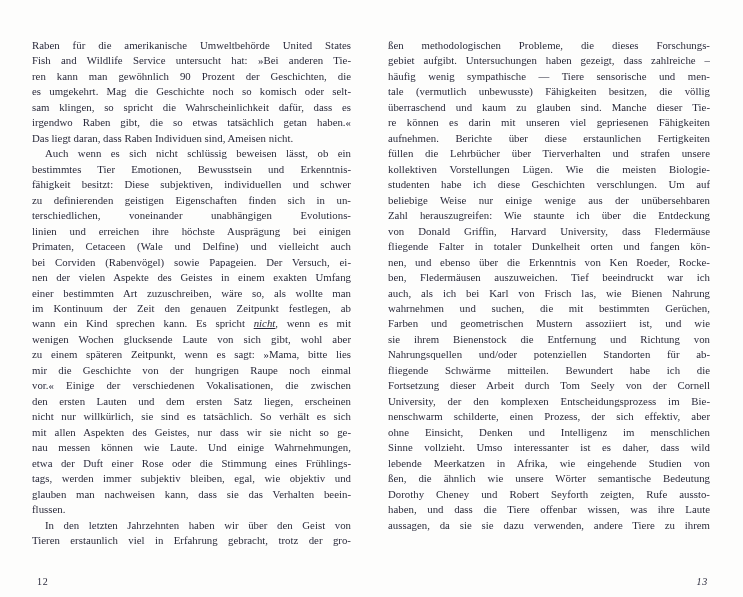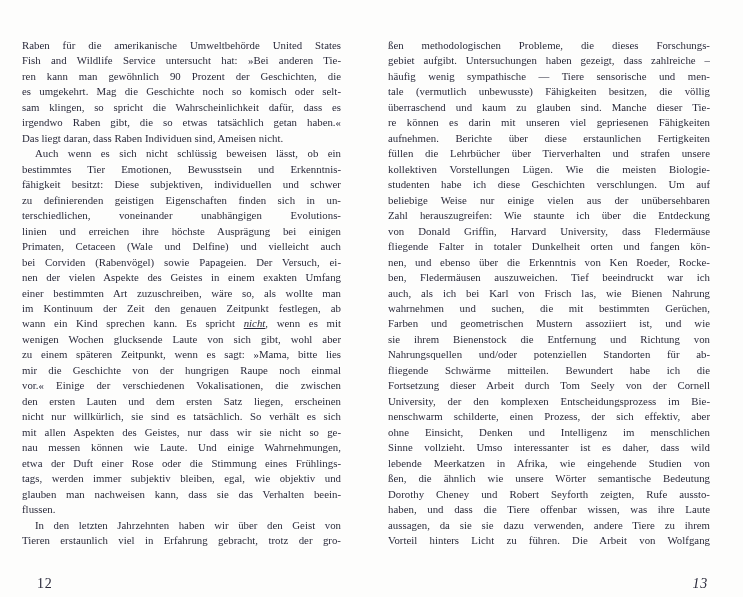--- a/index.html
+++ b/index.html
@@ -17,38 +17,38 @@
   .page-left  { left: 0;     width: 371px; }
   .page-right { left: 371px; width: 372px; }
 
   .textblock {
     position: absolute;
     top: 38px;
     font-size: 10.8px;
     line-height: 15.48px;
     letter-spacing: 0.02px;
   }
-  .page-left  .textblock { left: 22px; width: 319px; }
+  .page-left  .textblock { left: 32px; width: 319px; }
   .page-right .textblock { left: 17px; width: 322px; }
 
   .line {
     height: 15.48px;
     overflow: hidden;
     text-align: justify;
     text-align-last: justify;
     white-space: normal;
   }
   .line.pend { text-align-last: left; }
   .line.indent { text-indent: 13px; }
   .line i { font-style: italic; text-decoration: underline; }
 
   .folio {
     position: absolute;
     top: 576px;
-    font-size: 14px;
+    font-size: 10px;
     letter-spacing: 0.8px;
     color: #2a2a3b;
   }
   .folio-left  { left: 37px; }
   .folio-right { right: 35px; font-style: italic; }
 </style>
 </head>
 <body>
 
 <div class="spread">
@@ -97,21 +97,21 @@
         <div class="line">ßen methodologischen Probleme, die dieses Forschungs-</div>
         <div class="line">gebiet aufgibt. Untersuchungen haben gezeigt, dass zahlreiche –</div>
         <div class="line">häufig wenig sympathische — Tiere sensorische und men-</div>
         <div class="line">tale (vermutlich unbewusste) Fähigkeiten besitzen, die völlig</div>
         <div class="line">überraschend und kaum zu glauben sind. Manche dieser Tie-</div>
         <div class="line">re können es darin mit unseren viel gepriesenen Fähigkeiten</div>
         <div class="line">aufnehmen. Berichte über diese erstaunlichen Fertigkeiten</div>
         <div class="line">füllen die Lehrbücher über Tierverhalten und strafen unsere</div>
         <div class="line">kollektiven Vorstellungen Lügen. Wie die meisten Biologie-</div>
         <div class="line">studenten habe ich diese Geschichten verschlungen. Um auf</div>
-        <div class="line">beliebige Weise nur einige vielen aus der unübersehbaren</div>
+        <div class="line">beliebige Weise nur einige wenige aus der unübersehbaren</div>
         <div class="line">Zahl herauszugreifen: Wie staunte ich über die Entdeckung</div>
         <div class="line">von Donald Griffin, Harvard University, dass Fledermäuse</div>
         <div class="line">fliegende Falter in totaler Dunkelheit orten und fangen kön-</div>
         <div class="line">nen, und ebenso über die Erkenntnis von Ken Roeder, Rocke-</div>
         <div class="line">ben, Fledermäusen auszuweichen. Tief beeindruckt war ich</div>
         <div class="line">auch, als ich bei Karl von Frisch las, wie Bienen Nahrung</div>
         <div class="line">wahrnehmen und suchen, die mit bestimmten Gerüchen,</div>
         <div class="line">Farben und geometrischen Mustern assoziiert ist, und wie</div>
         <div class="line">sie ihrem Bienenstock die Entfernung und Richtung von</div>
         <div class="line">Nahrungsquellen und/oder potenziellen Standorten für ab-</div>
@@ -119,18 +119,17 @@
         <div class="line">Fortsetzung dieser Arbeit durch Tom Seely von der Cornell</div>
         <div class="line">University, der den komplexen Entscheidungsprozess im Bie-</div>
         <div class="line">nenschwarm schilderte, einen Prozess, der sich effektiv, aber</div>
         <div class="line">ohne Einsicht, Denken und Intelligenz im menschlichen</div>
         <div class="line">Sinne vollzieht. Umso interessanter ist es daher, dass wild</div>
         <div class="line">lebende Meerkatzen in Afrika, wie eingehende Studien von</div>
         <div class="line">ßen, die ähnlich wie unsere Wörter semantische Bedeutung</div>
         <div class="line">Dorothy Cheney und Robert Seyforth zeigten, Rufe aussto-</div>
         <div class="line">haben, und dass die Tiere offenbar wissen, was ihre Laute</div>
         <div class="line">aussagen, da sie sie dazu verwenden, andere Tiere zu ihrem</div>
-        <div class="line">Vorteil hinters Licht zu führen. Die Arbeit von Wolfgang</div>
       </div>
     <div class="folio folio-right">13</div>
   </section>
 
 </div>
 
 </body></html>

